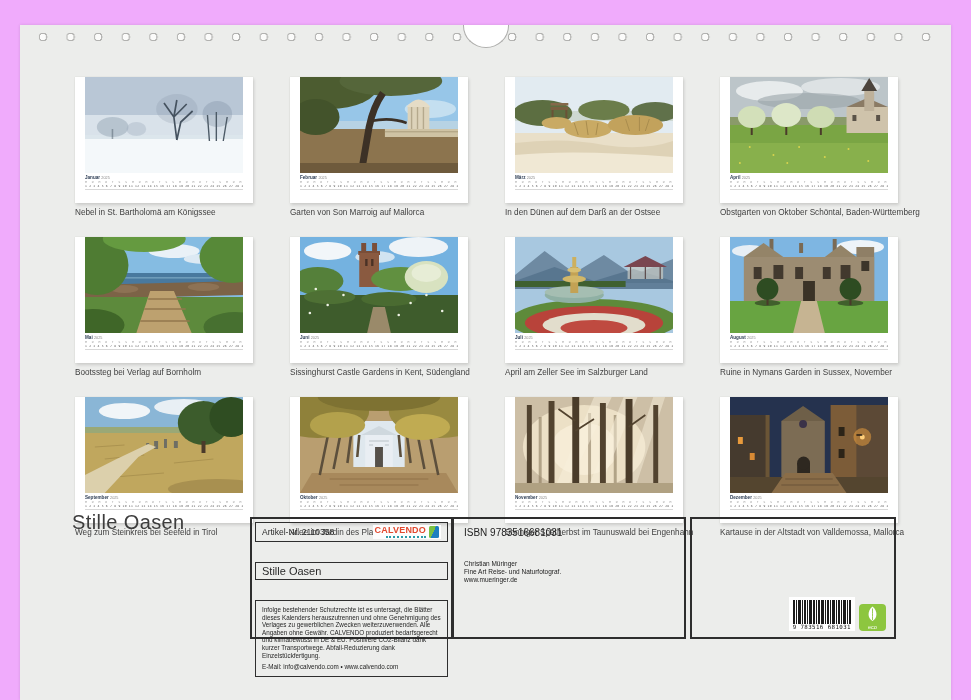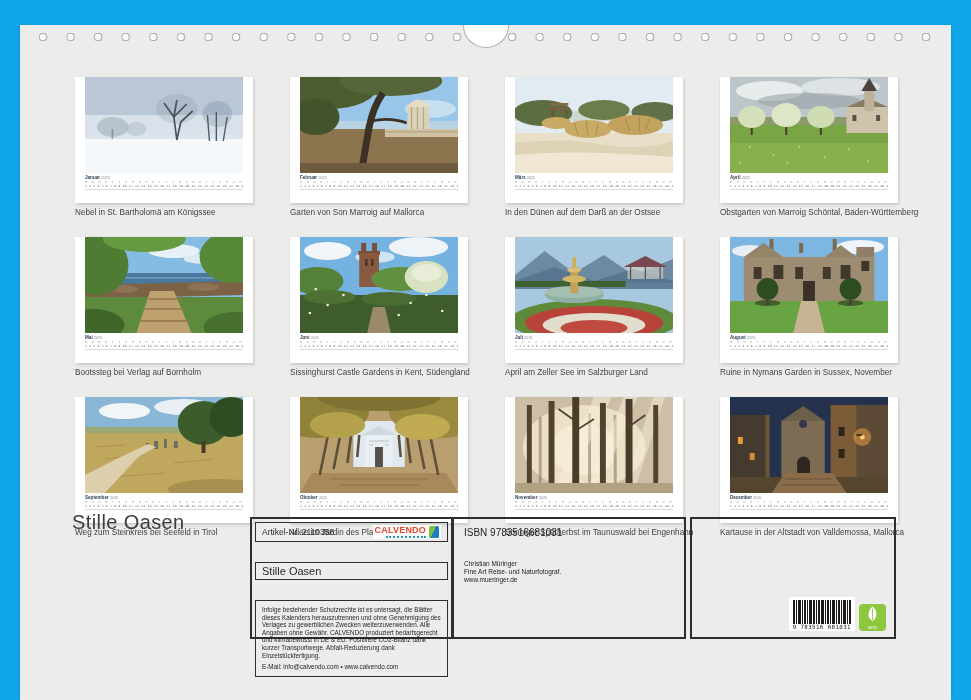--- a/index.html
+++ b/index.html
@@ -1,17 +1,17 @@
 <!DOCTYPE html>
 <html><head>
 <meta charset="utf-8">
 <style>
   * { margin:0; padding:0; box-sizing:border-box; }
   html,body { width:971px; height:700px; background:#ffffff; font-family:"Liberation Sans", sans-serif; }
-  .canvas { position:relative; width:971px; height:700px; background:#0ea5e9; overflow:hidden; }
+  .canvas { position:relative; width:971px; height:700px; background:#f0abfc; overflow:hidden; }
 
   
   .sheet { position:absolute; top:25px; left:20px; right:20px; bottom:0;
            background:#ecedeb; box-shadow:0 0 3px rgba(0,0,0,.12); }
 
   
   .holes { position:absolute; top:30px; left:36px; right:26px; height:14px;
     background-image: radial-gradient(circle at 7px 7px, #fbfbfa 0 3.1px, #b2b2b0 3.1px 4.3px, rgba(0,0,0,0) 4.4px);
     background-size:27.6px 14px; background-repeat:repeat-x; }
   .notch { position:absolute; top:25px; left:50%; width:46px; height:23px; margin-left:-23px;
@@ -199,21 +199,21 @@
             <circle cx="58" cy="86" r="1" fill="#d9d44e"></circle>
               <circle cx="10" cy="86" r="1" fill="#d9d44e"></circle>
           </svg>
         </div>
         <div class="mini">
           <div class="mini-label"><span>April</span> <span class="mini-year">2025</span></div>
           <div class="mini-row">M D M D F S S M D M D F S S M D M D F S S M D M D F S S M D M</div>
           <div class="mini-row mini-dates">1 2 3 4 5 6 7 8 9 10 11 12 13 14 15 16 17 18 19 20 21 22 23 24 25 26 27 28 29 30 31</div>
         </div>
       </div>
-      <div class="caption">Obstgarten von Marroig Schöntal, Baden-Württemberg</div>
+      <div class="caption">Obstgarten von Oktober Schöntal, Baden-Württemberg</div>
     </div>
 
     <div class="cell">
       <div class="card">
         <div class="photo">
           <svg viewBox="0 0 160 96" preserveAspectRatio="none">
             <rect width="160" height="96" fill="#85bce2"></rect>
             <ellipse cx="90" cy="14" rx="26" ry="7" fill="#e9f1f7"></ellipse>
             <ellipse cx="120" cy="22" rx="20" ry="5" fill="#dce9f3"></ellipse>
             <rect y="36" width="160" height="12" fill="#49799e"></rect>

